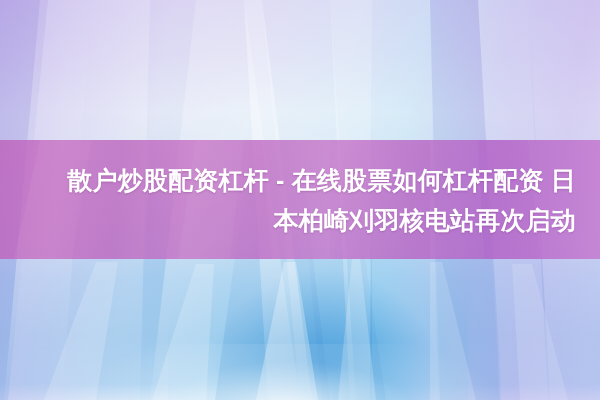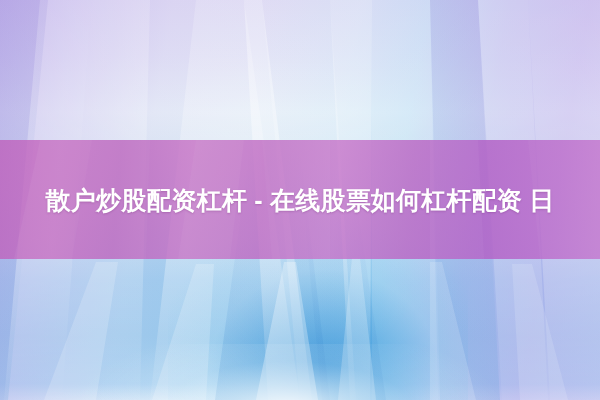--- a/index.html
+++ b/index.html
@@ -117,21 +117,21 @@
     inset: 0;
     pointer-events: none;
     opacity: 0.5;
   }
   .band-facets svg { display: block; width: 100%; height: 100%; }
 
   .title-lines {
     position: relative;
     z-index: 2;
     width: 100%;
-    text-align: center;
+    text-align: right;
     color: #ffffff;
     font-weight: 700;
     font-size: 25px;
     line-height: 40px;
     letter-spacing: 0.2px;
     text-shadow: 0 1px 2px rgba(110, 40, 110, 0.28);
     padding: 0 24px;
     box-sizing: border-box;
     word-break: break-all;
   }
@@ -206,17 +206,18 @@
         <polygon points="92,0 150,0 146,119 72,119" fill="#ffffff" opacity="0.05"></polygon>
         <polygon points="196,0 244,0 230,119 178,119" fill="#ffffff" opacity="0.07"></polygon>
         <polygon points="262,0 330,0 330,119 272,119" fill="#ffffff" opacity="0.05"></polygon>
         <polygon points="430,0 478,0 484,119 430,119" fill="#ffffff" opacity="0.08"></polygon>
         <polygon points="528,0 600,0 600,119 540,119" fill="#ffffff" opacity="0.06"></polygon>
       </svg>
     </div>
 
     <div class="title-lines">
       <div>散户炒股配资杠杆 - 在线股票如何杠杆配资 日</div>
+      <div>本柏崎刈羽核电站再次启动</div>
     </div>
 
   </div>
 
 </div>
 
 </body></html>

